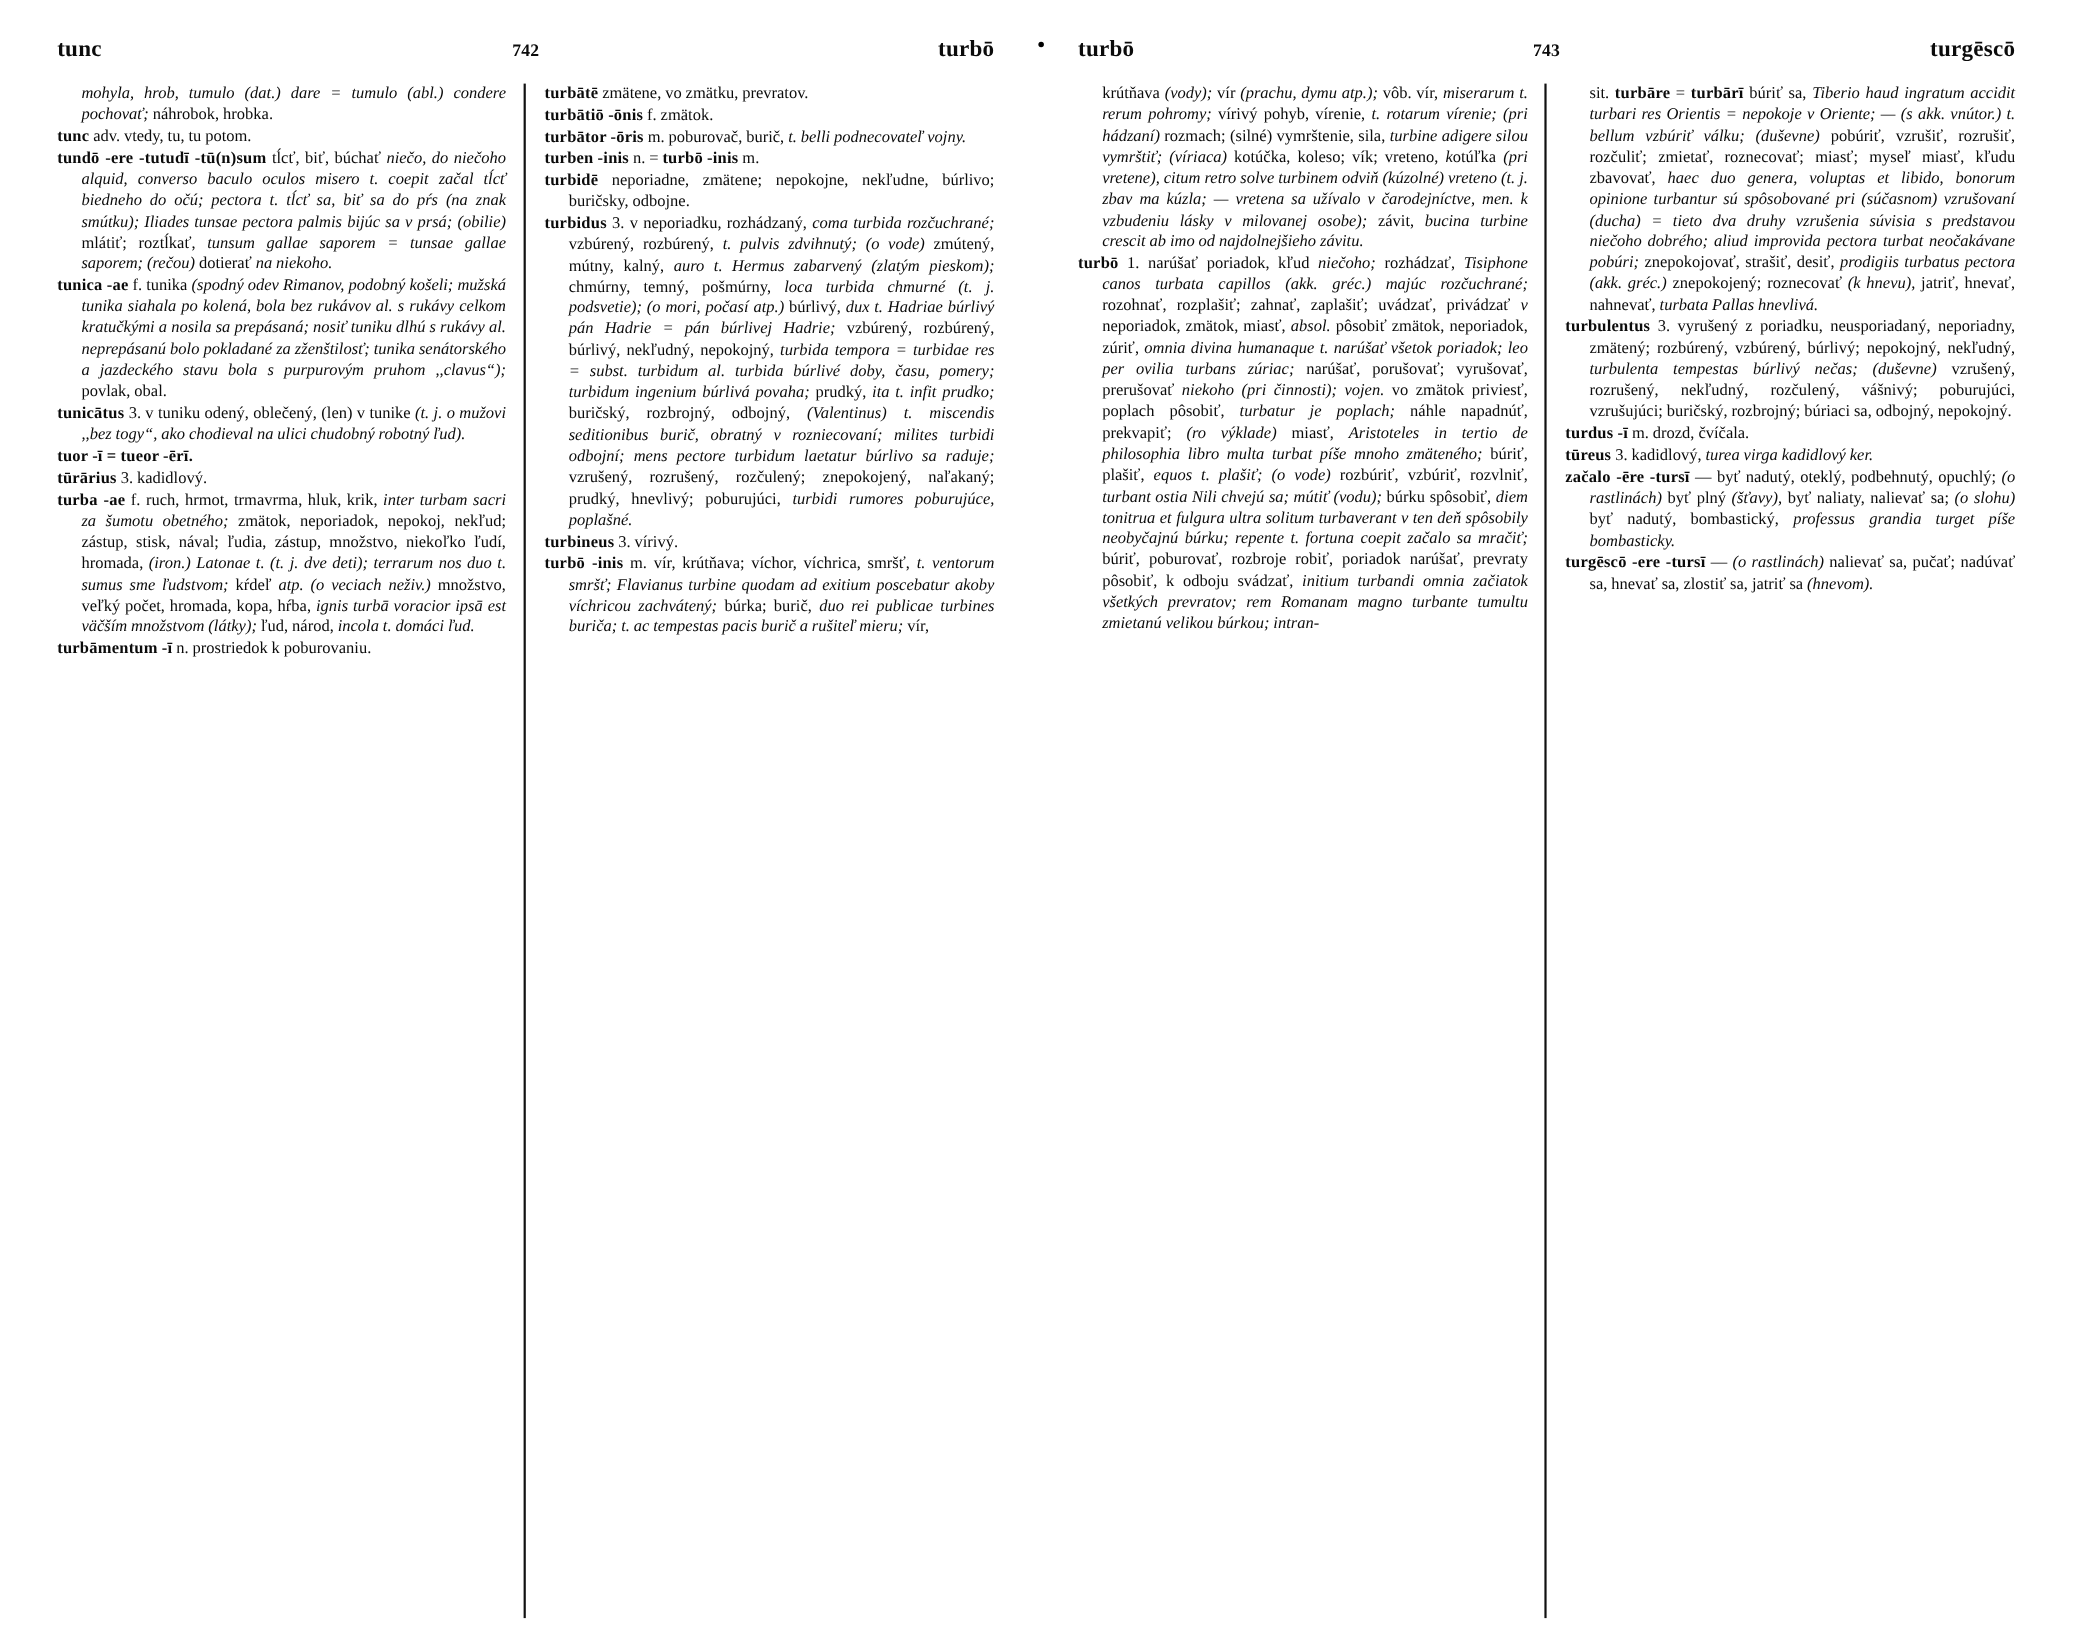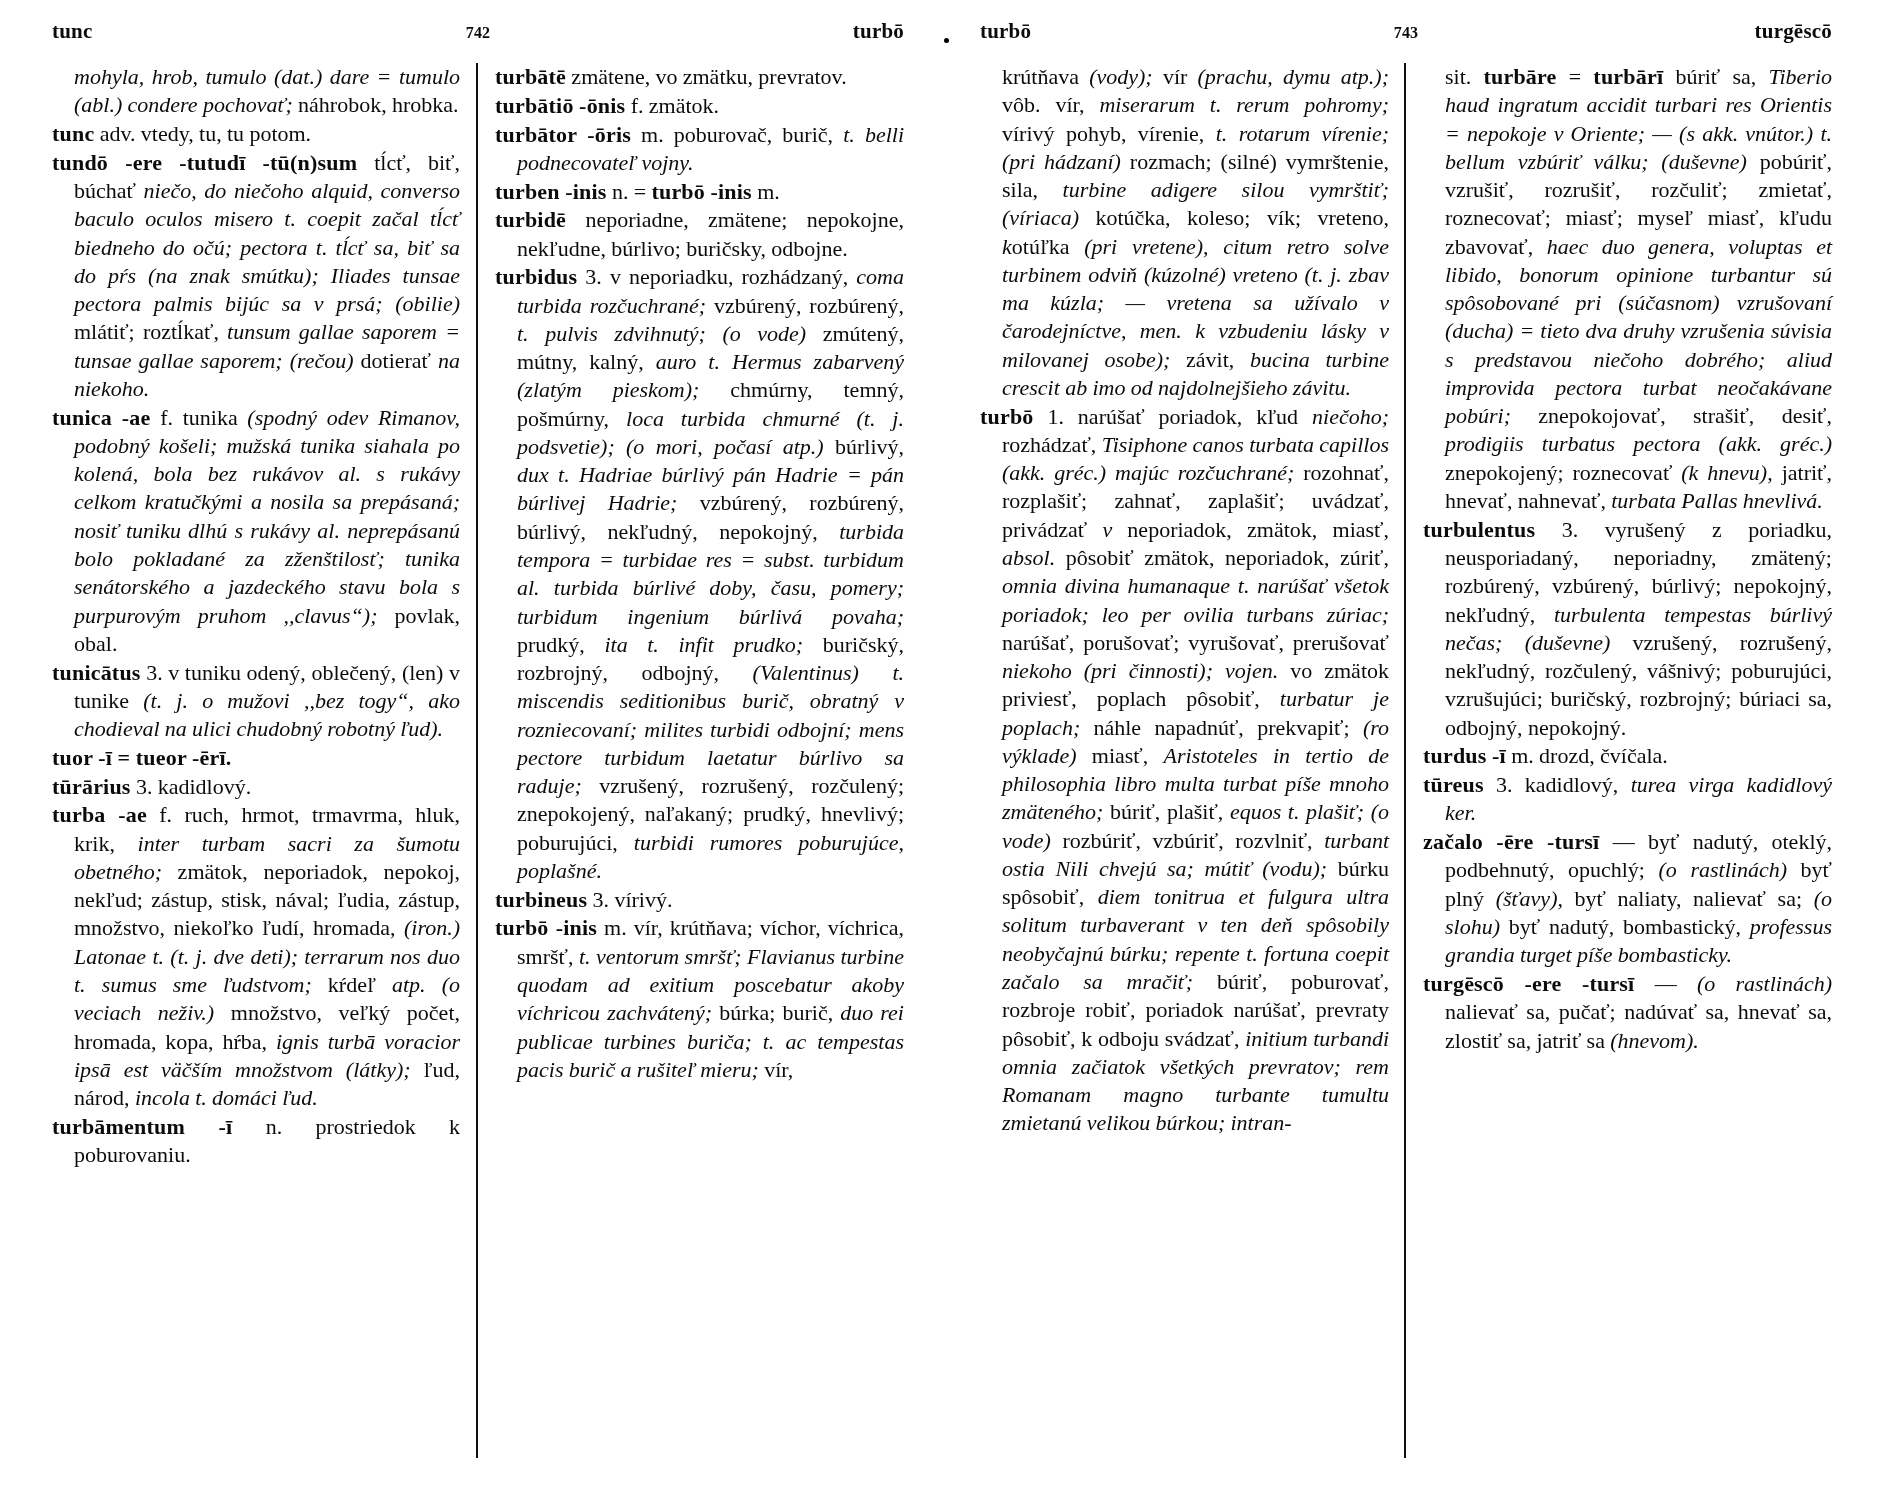--- a/index.html
+++ b/index.html
@@ -24,21 +24,21 @@
   .spread {
     display: flex;
     width: 1888px;
     height: 1500px;
     box-sizing: border-box;
   }
   .leaf {
     width: 944px;
     height: 1500px;
     box-sizing: border-box;
-    padding: 19px 40px 16px 52px;
+    padding: 32px 40px 16px 52px;
     position: relative;
   }
   .leaf.right {
     padding-left: 36px;
     padding-right: 56px;
   }
   .running-head {
     display: flex;
     align-items: baseline;
     font-family: "Liberation Serif", serif;
@@ -64,21 +64,21 @@
     text-align: right;
   }
   .cols {
     display: flex;
     height: 1395px;
     box-sizing: border-box;
   }
   .col {
     width: 50%;
     box-sizing: border-box;
-    font-size: 22px;
+    font-size: 15px;
     line-height: 1.285;
     text-align: justify;
     text-justify: inter-word;
     hyphens: manual;
     word-spacing: -0.2px;
   }
   .col.first {
     padding-right: 16px;
     border-right: 2px solid #111;
   }

